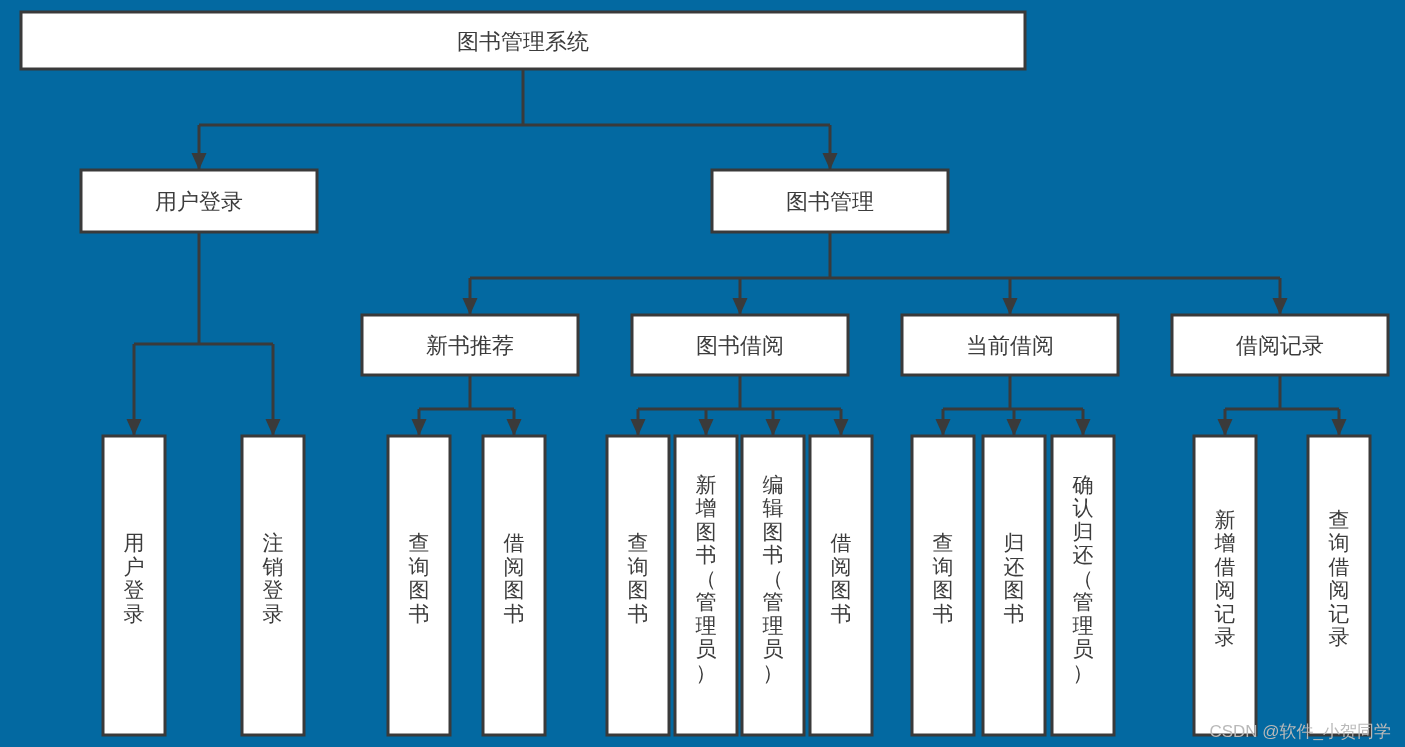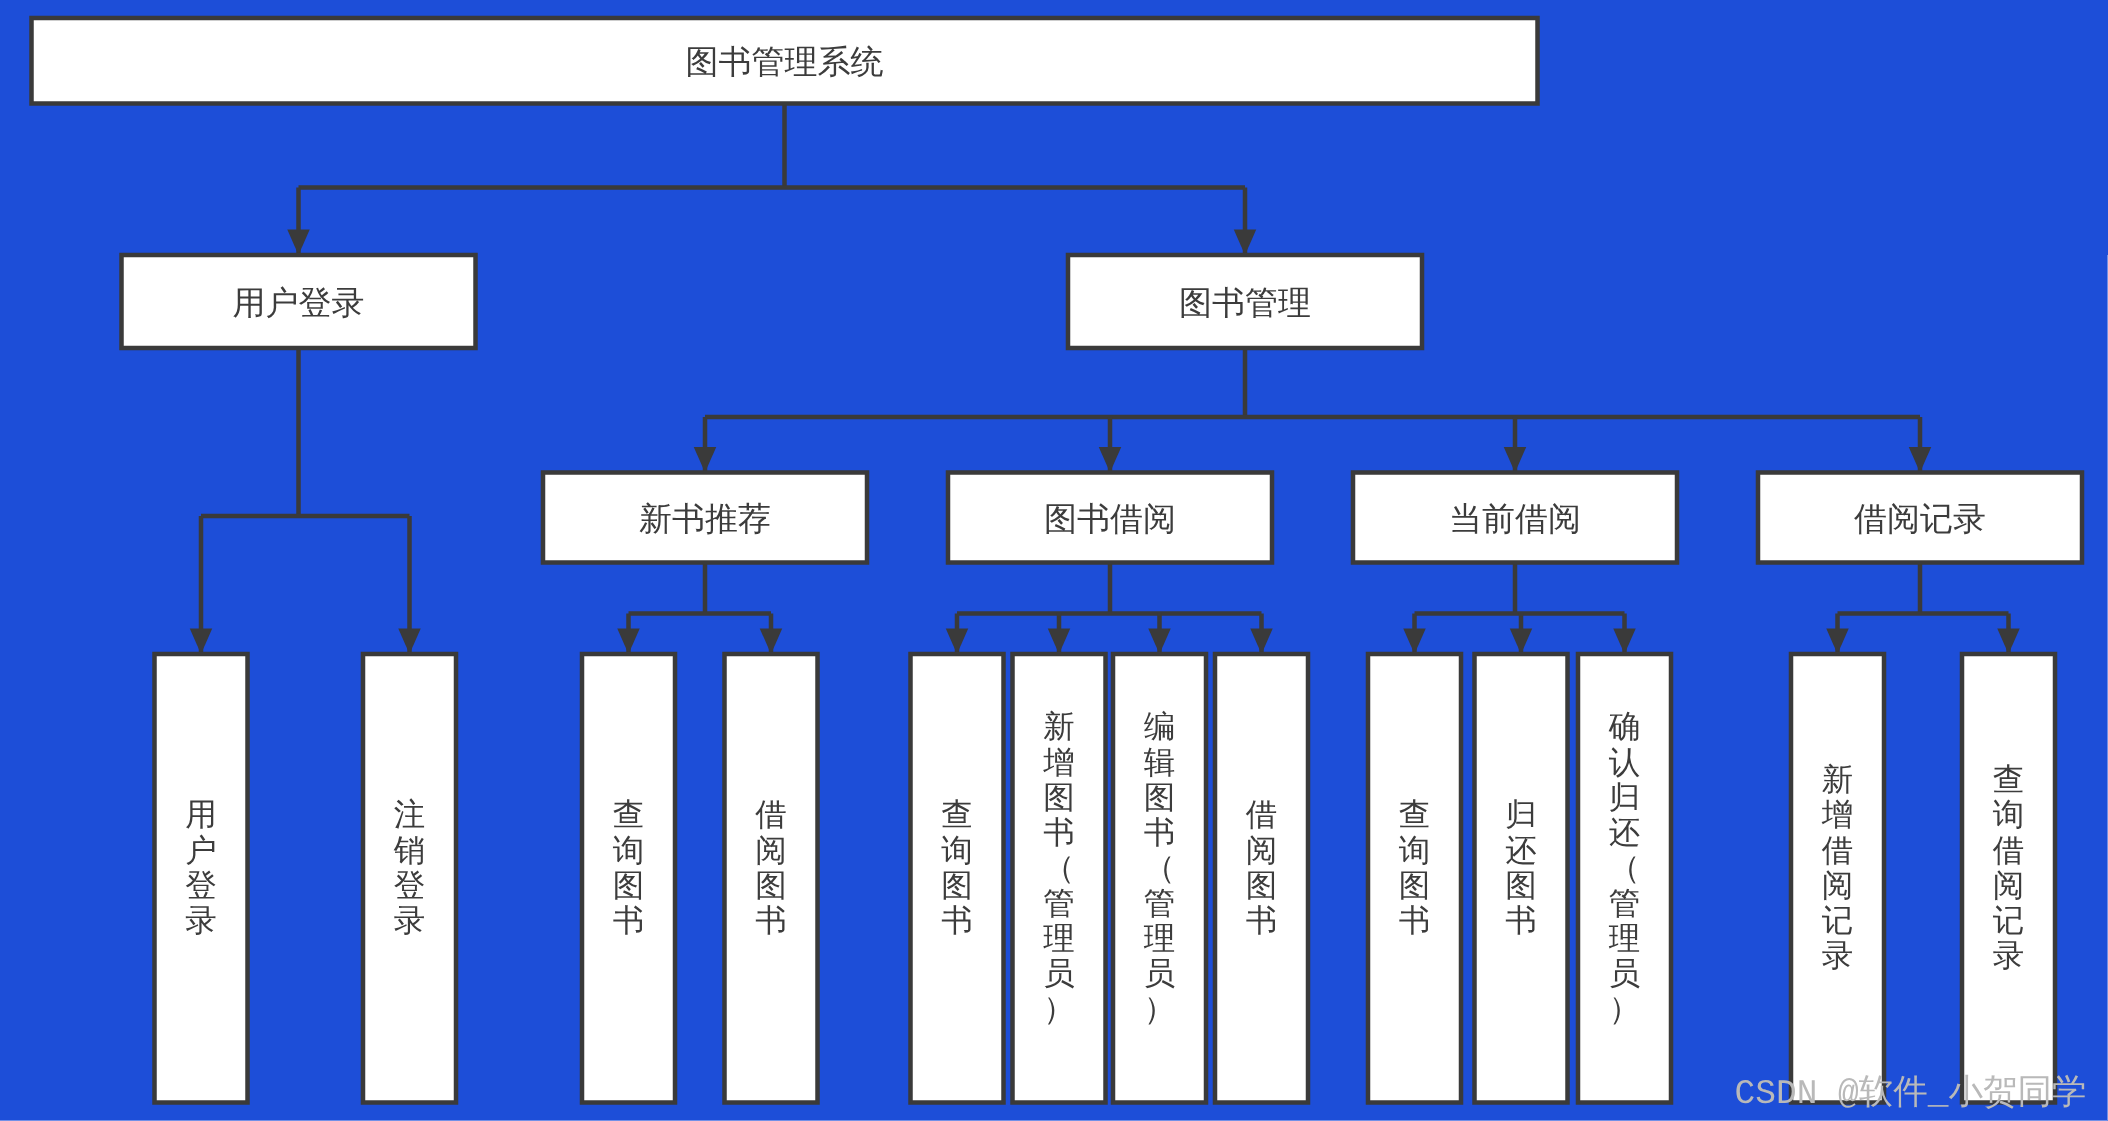--- a/index.html
+++ b/index.html
@@ -10,21 +10,21 @@
   body {
     width: 1405px;
     height: 747px;
     font-family: "DejaVu Sans", "Liberation Sans", sans-serif;
     overflow: hidden;
   }
   #diagram-root {
     position: relative;
     width: 1405px;
     height: 747px;
-    background: #1d4ed8;
+    background: #0369a1;
   }
   svg.tree-canvas {
     position: absolute;
     left: 0;
     top: 0;
     width: 1405px;
     height: 747px;
     display: block;
   }
   .node-box {
@@ -39,22 +39,22 @@
     stroke-linecap: butt;
   }
   .arrow-head {
     fill: #3a3a3a;
     stroke: none;
   }
   .watermark {
     position: absolute;
     right: 14px;
     bottom: 4px;
-    font-family: Liberation Mono, monospace;
-    font-size: 23px;
+    font-family: Liberation Sans, sans-serif;
+    font-size: 17px;
     color: #b9b9b9;
     white-space: nowrap;
     pointer-events: none;
     user-select: none;
   }
 </style>
 </head>
 <body>
 
 <div id="diagram-root">

